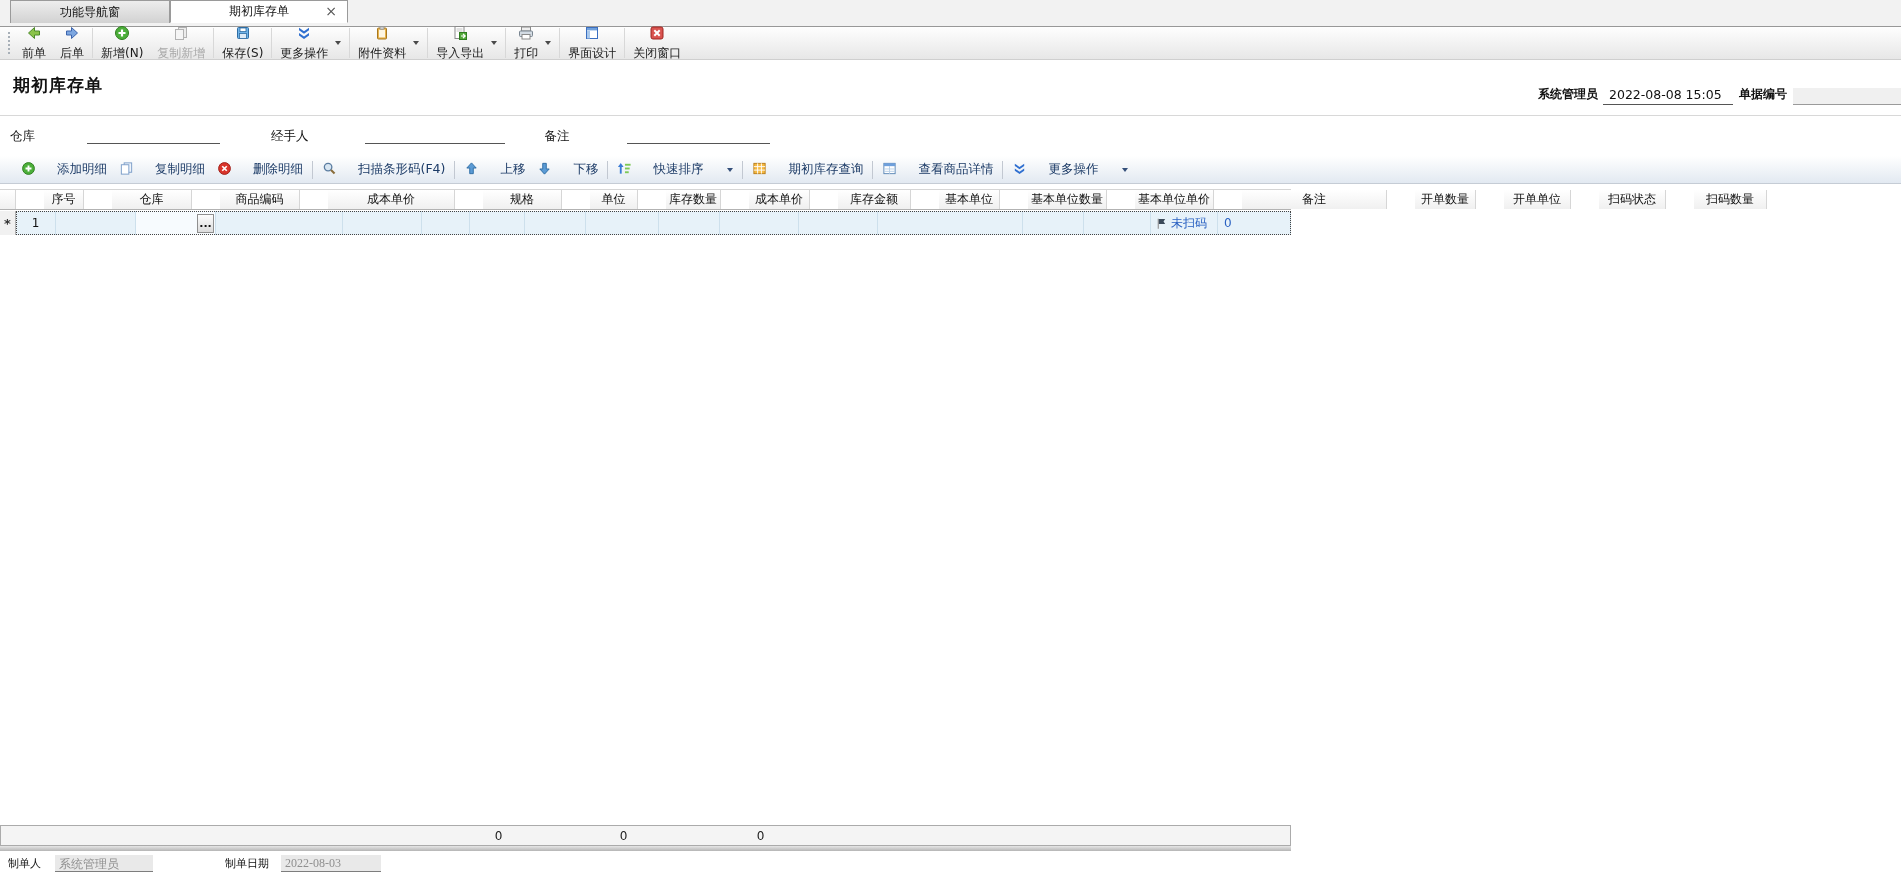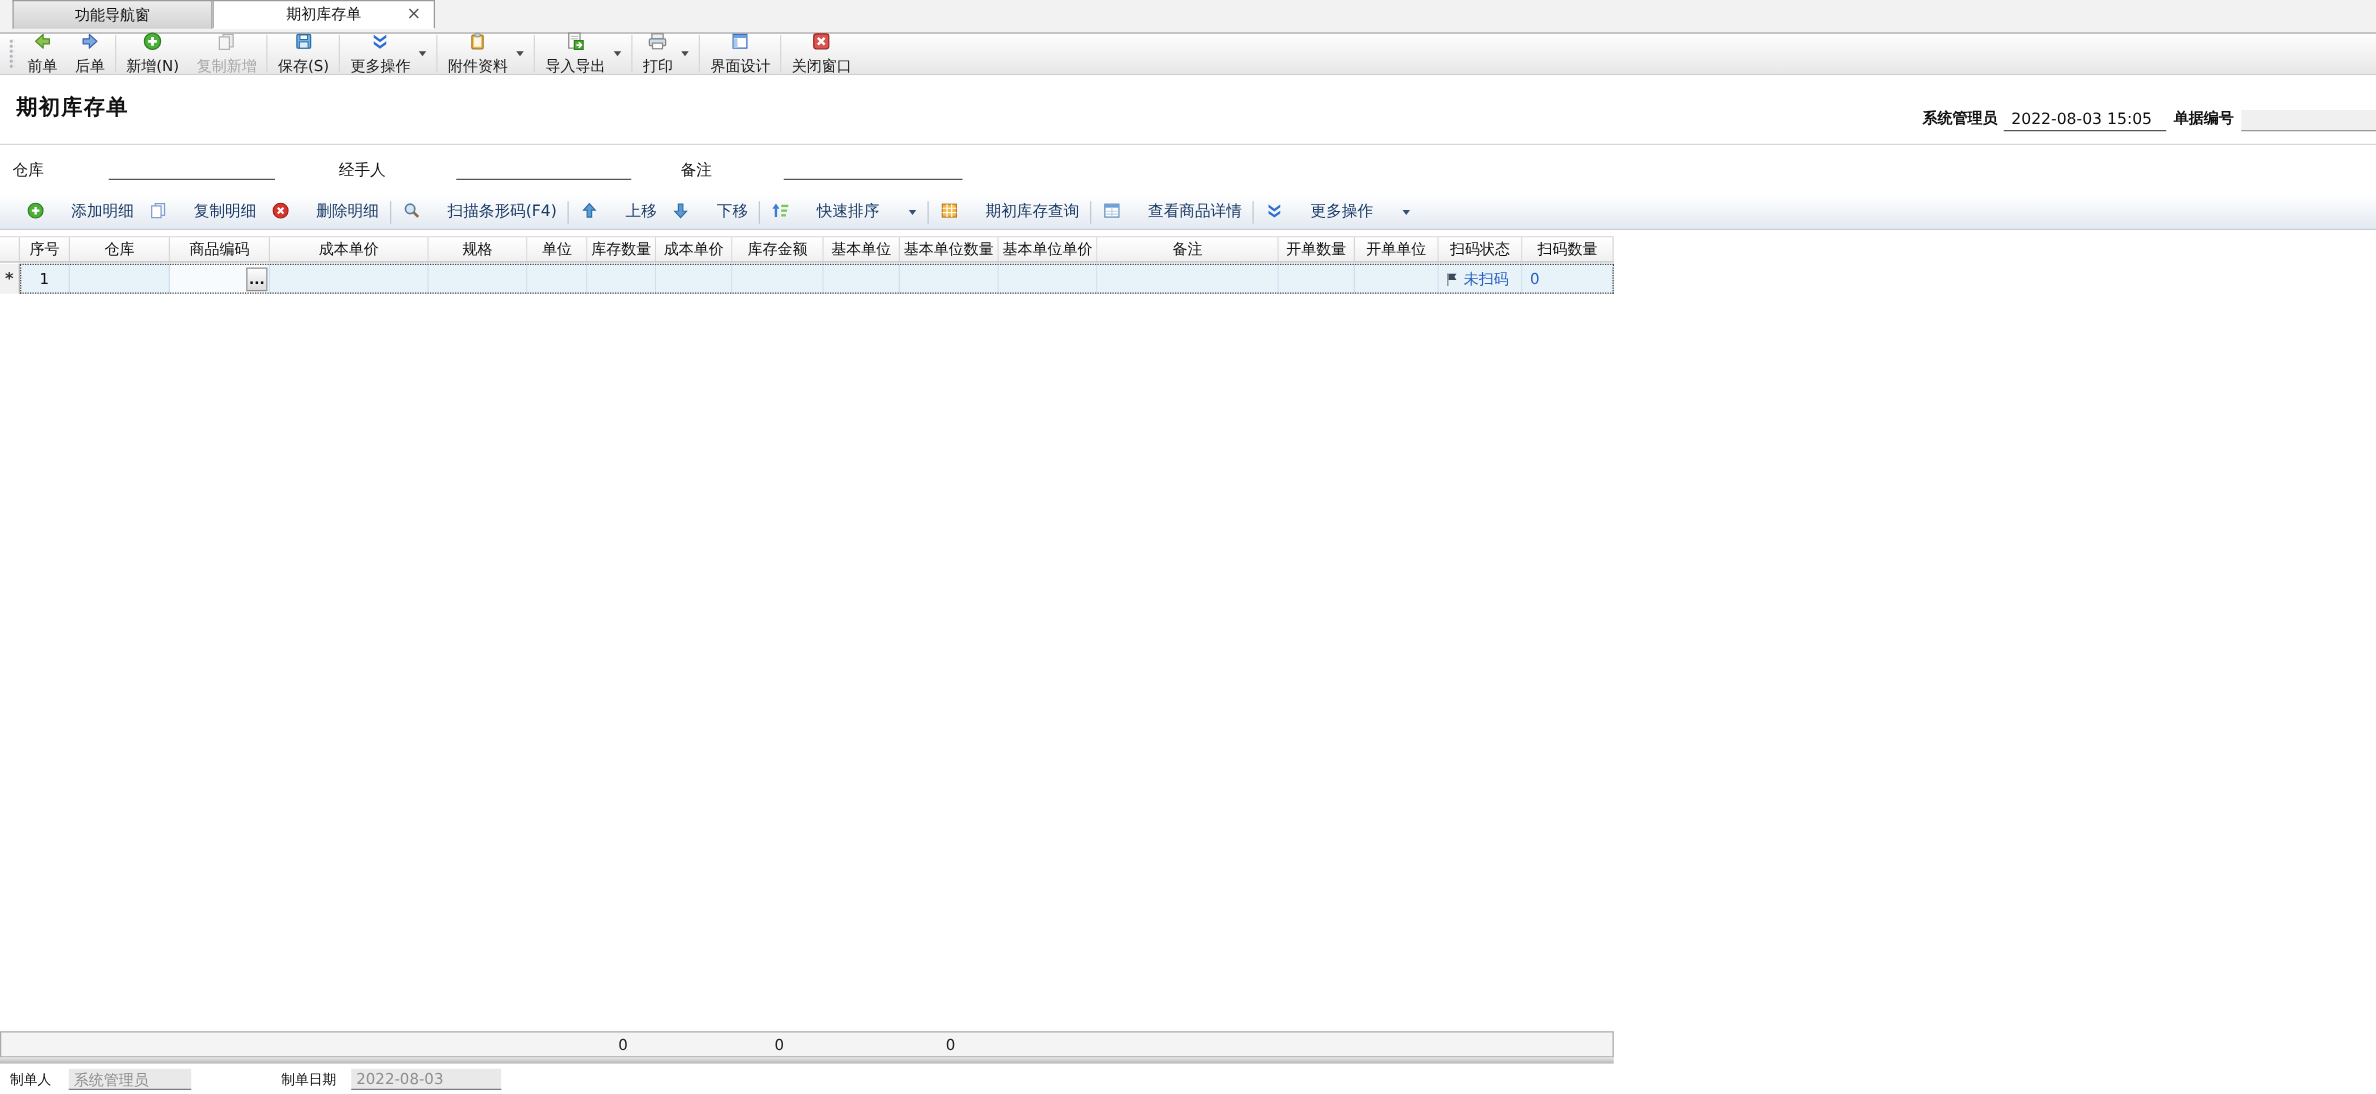--- a/index.html
+++ b/index.html
@@ -59,21 +59,21 @@
   .dt-item { display:flex; align-items:center; gap:21px; padding:3px 6px; white-space:nowrap; }
   .dt-item svg { width:15px; height:15px; }
   .dt-sep { width:1px; height:18px; background:#c2c8d1; margin:0 3px; }
   .dt-caret { width:0; height:0; border-left:3.5px solid rgba(0,0,0,0);
     border-right:3.5px solid rgba(0,0,0,0); border-top:4px solid #35507a; margin-left:3px; }
 
   
   .grid { --cols:16px 40px 80px 80px 127px 79px 48px 55px 61px 73px 61px 79px 79px 145px 61px 67px 67px 73px;
     width:1291px; margin-top:5px; }
   .grid-header { display:grid; grid-template-columns:var(--cols); height:21px;
-    border-bottom:1px solid #b2b2b2; border-top:1px solid #d5d5d5; }
+    border-bottom:1px solid #b2b2b2; border-top:1px solid #d5d5d5;gap:28px; }
   .gh-cell { display:flex; align-items:center; justify-content:center;
     background:linear-gradient(#ffffff,#f0f0f0); border-right:1px solid #d6d6d6;
     font-size:12px; white-space:nowrap; overflow:hidden; }
   .grid-row { display:grid; grid-template-columns:var(--cols); height:24px; position:relative; margin-top:1px; }
   .grid-row::after { content:""; position:absolute; left:16px; right:0; top:0; bottom:0;
     border:1px dotted #444; pointer-events:none; }
   .gr-cell { background:#e7f2f9; border-right:1px solid #cde0ec; display:flex; align-items:center; font-size:12px; }
   .gr-center { justify-content:center; }
   .gr-indicator { background:#f1f1f1; border-right:1px solid #b2b2b2; display:flex;
     align-items:center; justify-content:center; font-weight:bold; color:#333; font-size:13px; }
@@ -94,21 +94,21 @@
   .tot-qty { grid-column:8; }
   .tot-amt { grid-column:10; }
   .tot-base { grid-column:12; }
   .bottom-band { width:1291px; height:5px; background:linear-gradient(#e6e6e6,#b5b5b5); }
   .footer { height:24px; display:flex; align-items:center; padding-left:8px; background:#fff; }
   .ft-label { font-weight:normal; font-size:11px; white-space:nowrap; }
   .ft-box { height:17px; background:#e9e9e9; border-bottom:1px solid #7d7d7d; color:#8f8f8f;
     font-size:12px; padding:1px 4px 11px 4px; }
   .ft-creator { width:98px; margin-left:14px; }
   .ft-datelab { margin-left:72px; }
-  .ft-date { width:120px; margin-left:12px; }
+  .ft-date { width:100px; margin-left:12px;font-family:Liberation Serif, serif; }
 </style>
 </head>
 <body>
 
 <div class="app">
 
   <div class="tabstrip">
     <div class="tab tab-inactive">
       <span>功能导航窗</span>
     </div>
@@ -251,21 +251,21 @@
             </svg></span>
         <span class="tb-label">关闭窗口</span>
       </span>
     </div>
   </div>
 
   <div class="doc-header">
     <div class="doc-title">期初库存单</div>
     <div class="doc-fields">
       <span class="fld-label">系统管理员</span>
-      <span class="date-value">2022-08-03 15:05</span>
+      <span class="date-value">2022-08-08 15:05</span>
       <span class="fld-label">单据编号</span>
       <span class="number-box"></span>
     </div>
   </div>
 
   <div class="form-row">
     <span class="form-label">仓库</span>
     <input class="uline-input w-in1" value="" style="">
     <span class="form-label lab2">经手人</span>
     <input class="uline-input w-in2" value="" style="">

